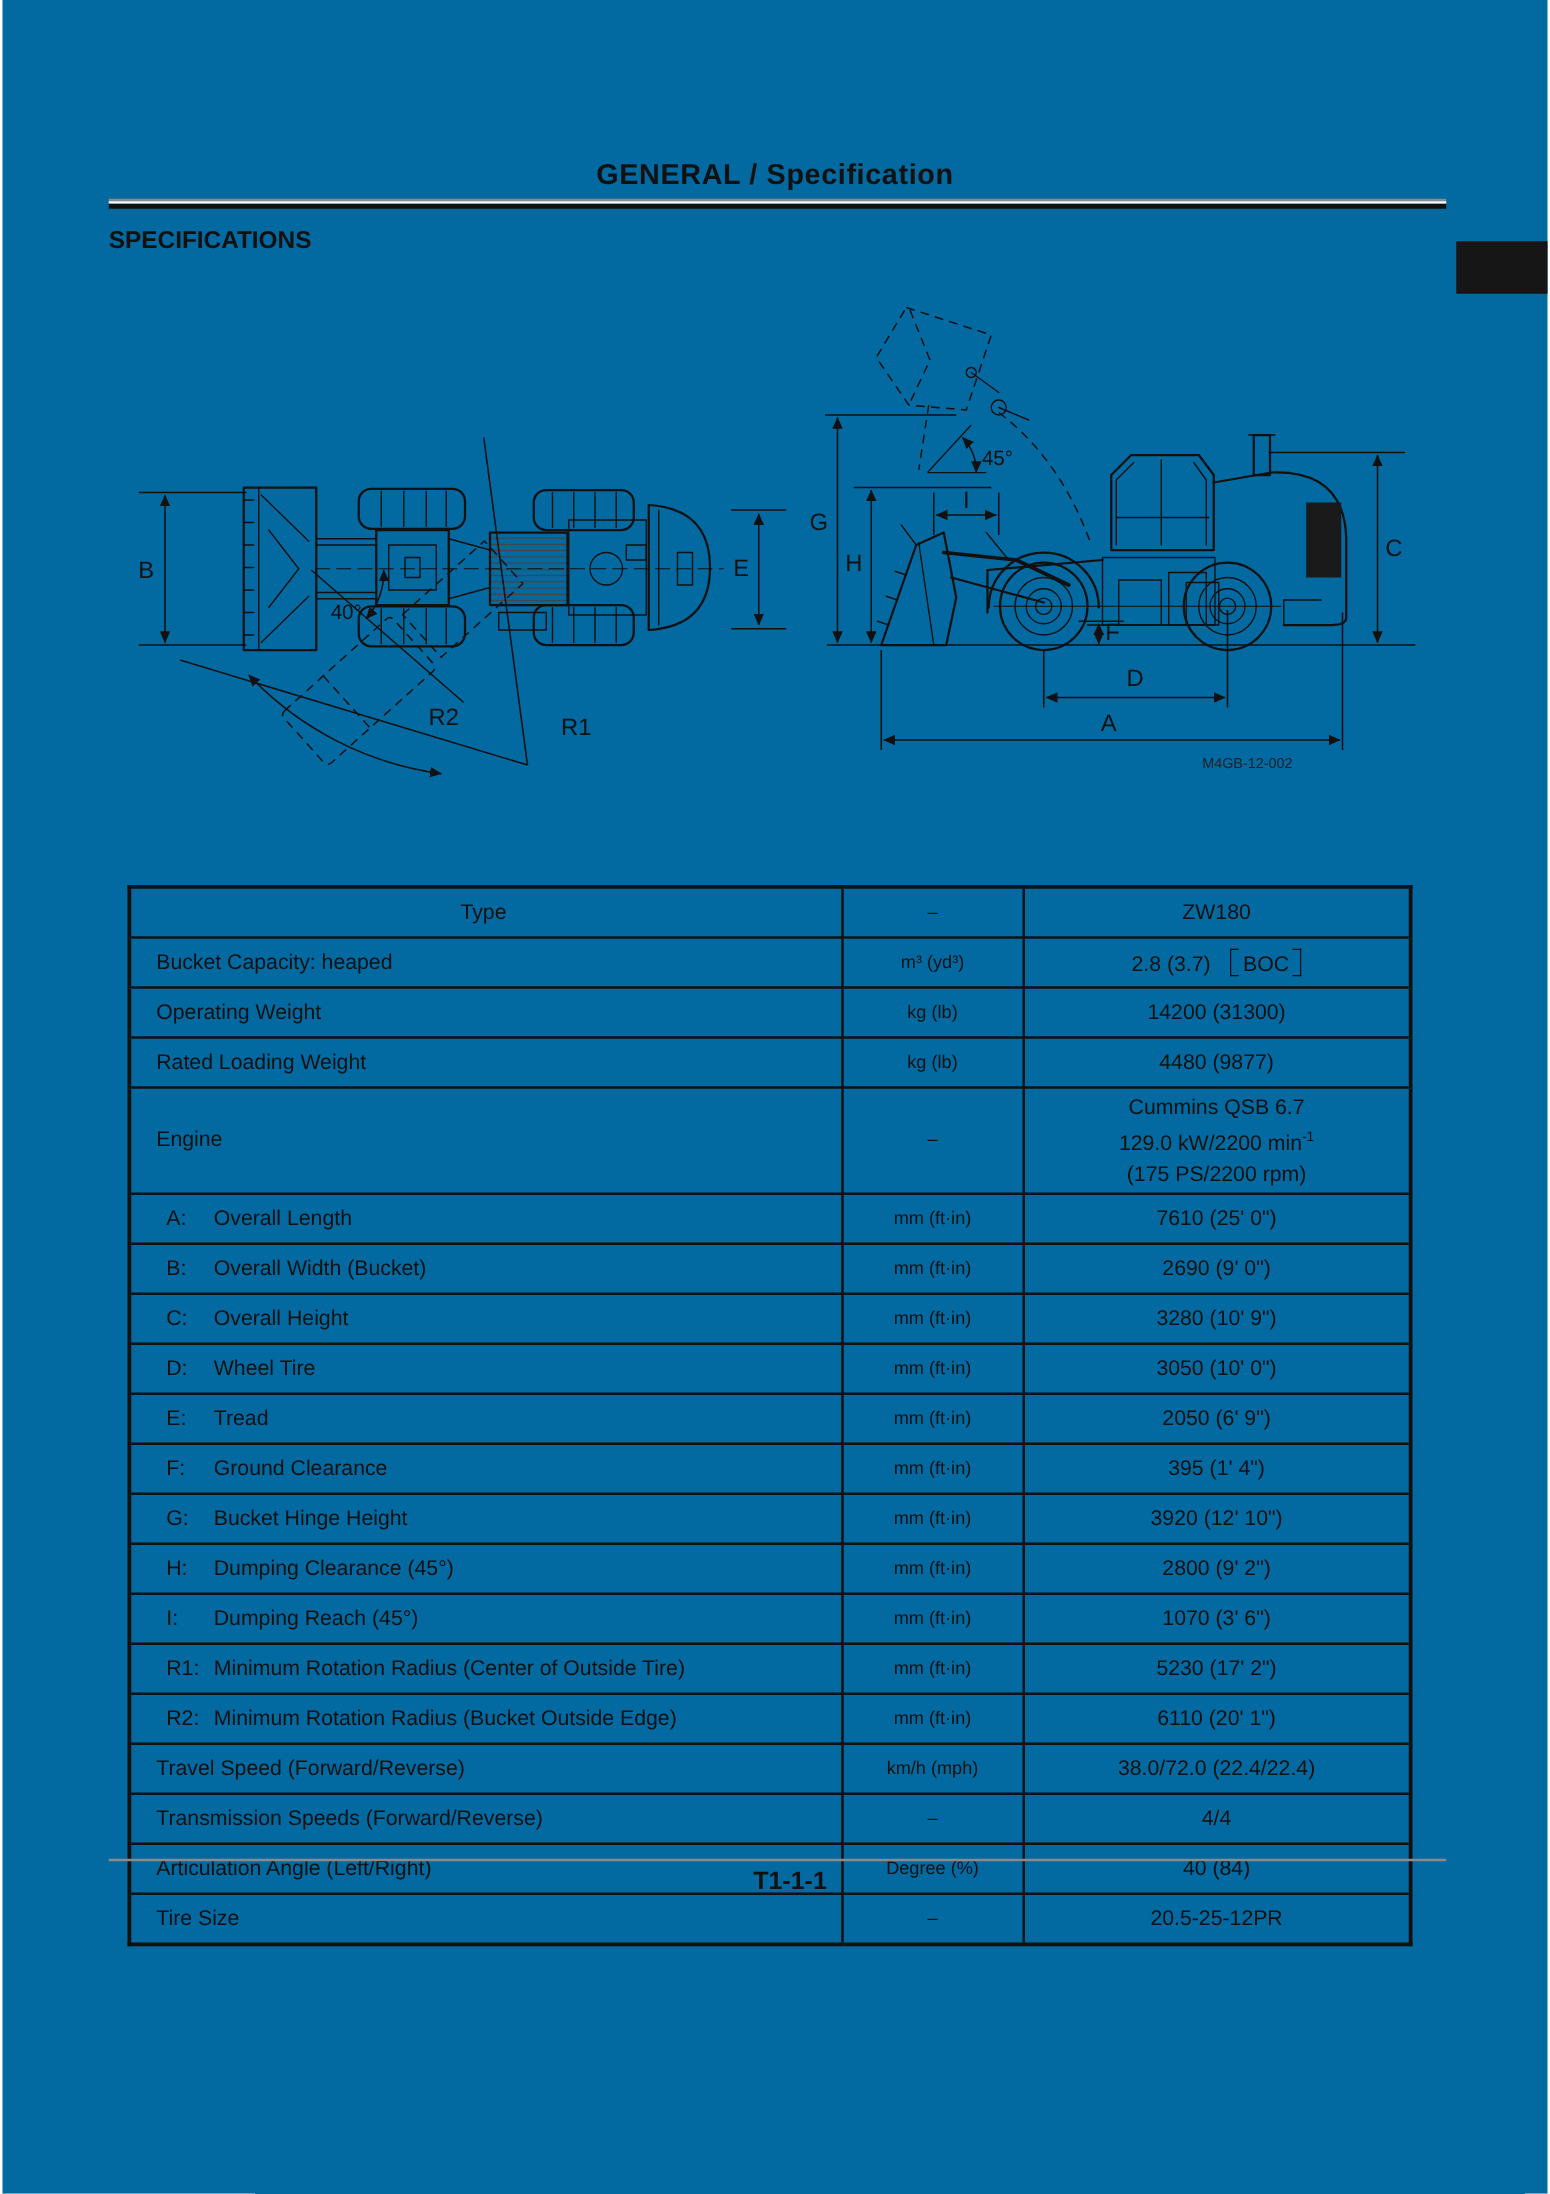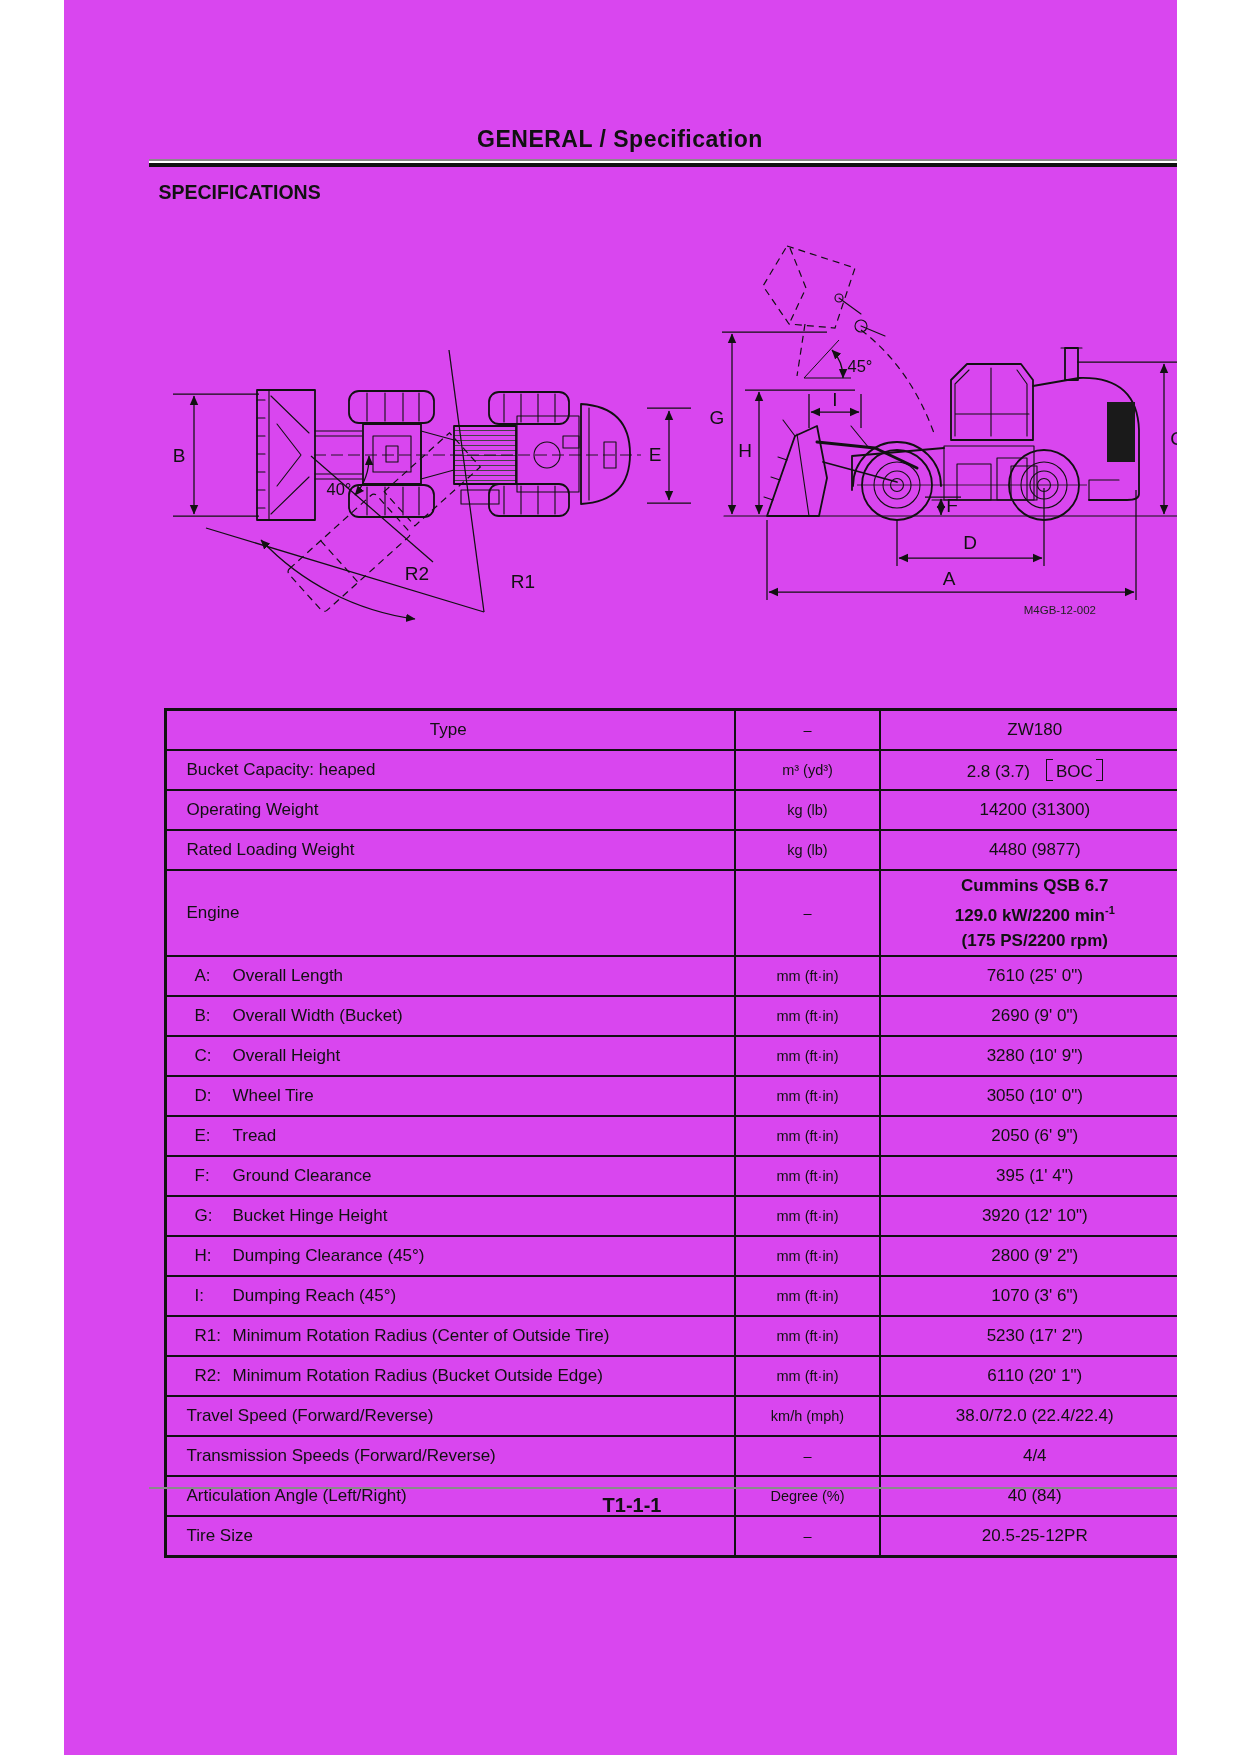--- a/index.html
+++ b/index.html
@@ -1,25 +1,25 @@
 <!DOCTYPE html>
 <html><head>
 <meta charset="utf-8">
 <style>
   html,body{margin:0;padding:0;background:#fff;}
-  .page{position:relative;width:1113px;height:1755px;background:#d946ef;margin:0 auto;
+  .page{position:relative;width:1236px;height:1755px;background:#0369a1;margin:0 auto;
         font-family:"Liberation Sans",sans-serif;color:#111;overflow:hidden;}
 
   .doc-title{position:absolute;top:126px;left:0;width:100%;text-align:center;
              font-size:23px;font-weight:bold;letter-spacing:.5px;margin:0;}
   .double-rule{position:absolute;top:159px;left:85px;width:1070px;}
   .rule-thin{height:2px;background:#8a8a8a;}
   .rule-gap{height:2px;background:#fff;}
   .rule-thick{height:4px;background:#111;}
-  .section-title{position:absolute;top:181px;left:95px;font-size:19.5px;font-weight:bold;margin:0;}
+  .section-title{position:absolute;top:181px;left:85px;font-size:19.5px;font-weight:bold;margin:0;}
   .black-tab{position:absolute;left:1163px;top:193px;width:77px;height:42px;background:#161616;}
 
   .figure-wrap{position:absolute;left:85px;top:228px;width:1055px;height:397px;margin:0;}
   .figure-wrap svg{display:block;width:1055px;height:397px;}
 
   
   .mach{stroke:#111;fill:none;stroke-width:1.8;stroke-linejoin:round;stroke-linecap:round;}
   .thin{stroke-width:1.1;}
   .thick{stroke-width:3;}
   .dim{stroke:#111;fill:none;stroke-width:1.25;}
@@ -36,21 +36,21 @@
   .spec-table tr:first-child td{border-top:3.5px solid #111;}
   .spec-table tr:last-child td{border-bottom:3.5px solid #111;}
   .spec-table td:first-child{border-left:3.5px solid #111;}
   .spec-table td:last-child{border-right:3.5px solid #111;}
   col.c1{width:570px;} col.c2{width:145px;} col.c3{width:310px;}
   td.cl{text-align:left;padding-left:20px;}
   td.cl.cc{text-align:center;padding-left:0;}
   td.cl .ltr{display:inline-block;width:38px;margin-left:8px;}
   td.cu{text-align:center;font-size:14.5px;padding-left:2px;padding-right:2px;}
   td.cv{text-align:center;}
-  td.cv div{line-height:25px;font-weight:bold;}
+  td.cv div{line-height:25px;}
   td.cv sup{font-size:11px;}
   .brk{display:inline-block;width:6px;height:20px;vertical-align:-4px;}
   .brk.bl{border:1.6px solid #111;border-right:none;margin-left:16px;}
   .brk.br{border:1.6px solid #111;border-left:none;}
   .brk-t{padding:0 3px;}
 
   .footer-rule{position:absolute;left:85px;top:1487px;width:1070px;height:2px;background:#8a8a8a;}
   .page-number{position:absolute;top:1494px;left:12px;width:100%;text-align:center;
                font-size:20px;font-weight:bold;}
 </style>

